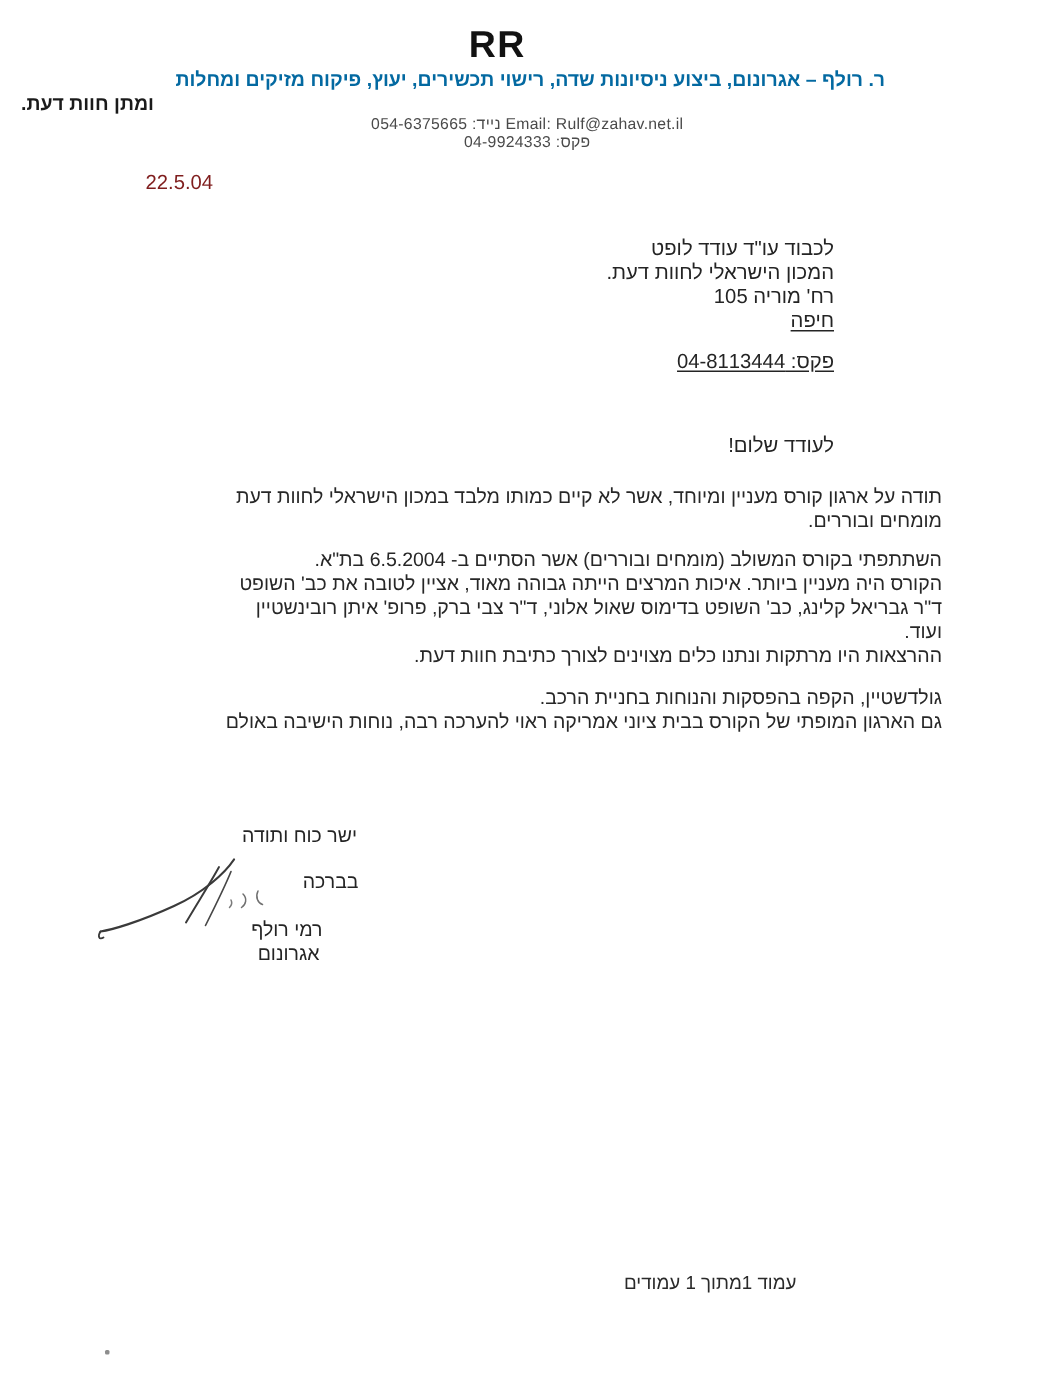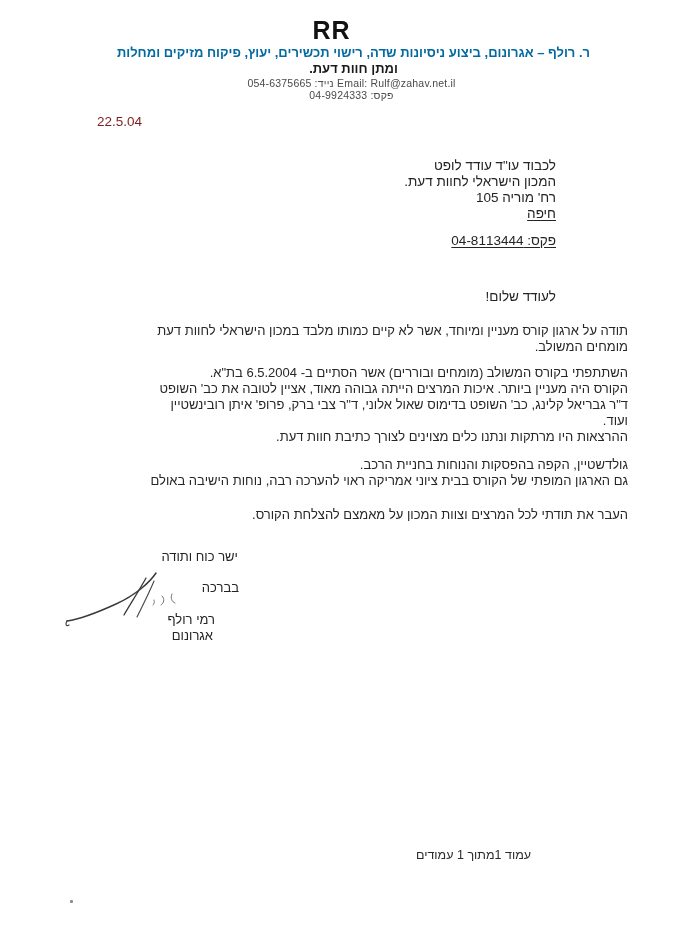--- a/index.html
+++ b/index.html
@@ -5,21 +5,21 @@
   html,body{margin:0;padding:0;background:#ffffff;}
   .page{
     position:relative;width:693px;height:933px;background:#ffffff;overflow:hidden;
     font-family:"Liberation Sans","DejaVu Sans",sans-serif;color:#212121;
   }
   .abs{position:absolute;}
   .rtl{direction:rtl;unicode-bidi:embed;}
   .ltr{direction:ltr;unicode-bidi:embed;}
   .logo{top:16px;left:0;right:30px;text-align:center;font-size:25px;font-weight:700;letter-spacing:1px;color:#121212;}
   .tag1{top:45px;left:14px;right:0;text-align:center;font-size:13px;font-weight:700;color:#0369a1;white-space:nowrap;}
-  .tag2{top:61px;left:14px;right:0;text-align:center;font-size:13px;font-weight:700;color:#1a1a1a;}
+  .tag2{top:61px;left:14px;right:0;text-align:left;font-size:13px;font-weight:700;color:#1a1a1a;}
   .contact{left:10px;right:0;text-align:center;font-size:10.5px;color:#4a4a4a;letter-spacing:.2px;}
   .c1{top:77px;} .c2{top:89px;}
   .date{top:114px;left:97px;font-size:13.5px;color:#7f1d1d;}
   .addr{top:158px;right:137px;text-align:right;font-size:13.5px;line-height:16px;color:#242424;}
   .addr .aline{white-space:nowrap;}
   .underline{text-decoration:underline;text-underline-offset:2px;}
   .faxline{top:233px;right:137px;font-size:13.5px;color:#242424;white-space:nowrap;}
   .greet{top:289px;right:137px;font-size:13.5px;color:#242424;white-space:nowrap;}
   .para{right:65px;text-align:right;}
   .p1{top:323px;} .p2{top:365px;} .p3{top:457px;} .p4{top:507px;}
@@ -58,39 +58,36 @@
     <div class="aline">רח' מוריה 105</div>
     <div class="aline underline">חיפה</div>
   </div>
 
   <div class="abs faxline rtl underline">פקס:  04-8113444</div>
 
   <div class="abs greet rtl">לעודד שלום!</div>
 
   <div class="abs para p1 rtl">
     <div class="bline">תודה על ארגון קורס מעניין ומיוחד, אשר לא קיים כמותו מלבד במכון הישראלי לחוות דעת</div>
-    <div class="bline">מומחים המשולב.</div>
+    <div class="bline">מומחים ובוררים.</div>
   </div>
 
   <div class="abs para p2 rtl">
     <div class="bline">השתתפתי בקורס המשולב (מומחים ובוררים) אשר הסתיים ב- 6.5.2004 בת"א.</div>
     <div class="bline">הקורס היה מעניין ביותר. איכות המרצים הייתה גבוהה מאוד, אציין לטובה את כב' השופט</div>
     <div class="bline">ד"ר גבריאל קלינג, כב' השופט בדימוס שאול אלוני, ד"ר צבי ברק, פרופ' איתן רובינשטיין</div>
     <div class="bline">ועוד.</div>
     <div class="bline">ההרצאות היו מרתקות ונתנו כלים מצוינים לצורך כתיבת חוות דעת.</div>
   </div>
 
   <div class="abs para p3 rtl">
     <div class="bline">גולדשטיין, הקפה בהפסקות והנוחות בחניית הרכב.</div>
     <div class="bline">גם הארגון המופתי של הקורס בבית ציוני אמריקה ראוי להערכה רבה, נוחות הישיבה באולם</div>
   </div>
 
-  <div class="abs para p4 rtl">
-    <div class="bline">העבר את תודתי לכל המרצים וצוות המכון על מאמצם להצלחת הקורס.</div>
-  </div>
 
   <div class="abs close1 rtl">ישר כוח ותודה</div>
   <div class="abs close2 rtl">בברכה</div>
 
   <svg class="abs sig" viewBox="0 0 136 62" fill="none" stroke-linecap="round">
     <path d="M3,53 C10,52 28,47 52,36 C72,27 86,14 92,5" stroke="#3a3a3a" stroke-width="1.5"></path>
     <path d="M60,47 C67,35 76,21 82,10" stroke="#3a3a3a" stroke-width="1.3"></path>
     <path d="M73,49 C79,37 86,23 90,13" stroke="#474747" stroke-width="1.1"></path>
     <path d="M3,53 C1,56 2,59 5,57" stroke="#3a3a3a" stroke-width="1.2"></path>
     <path d="M98,28 c3,3 2,7 -1,9" stroke="#707070" stroke-width="1"></path>

